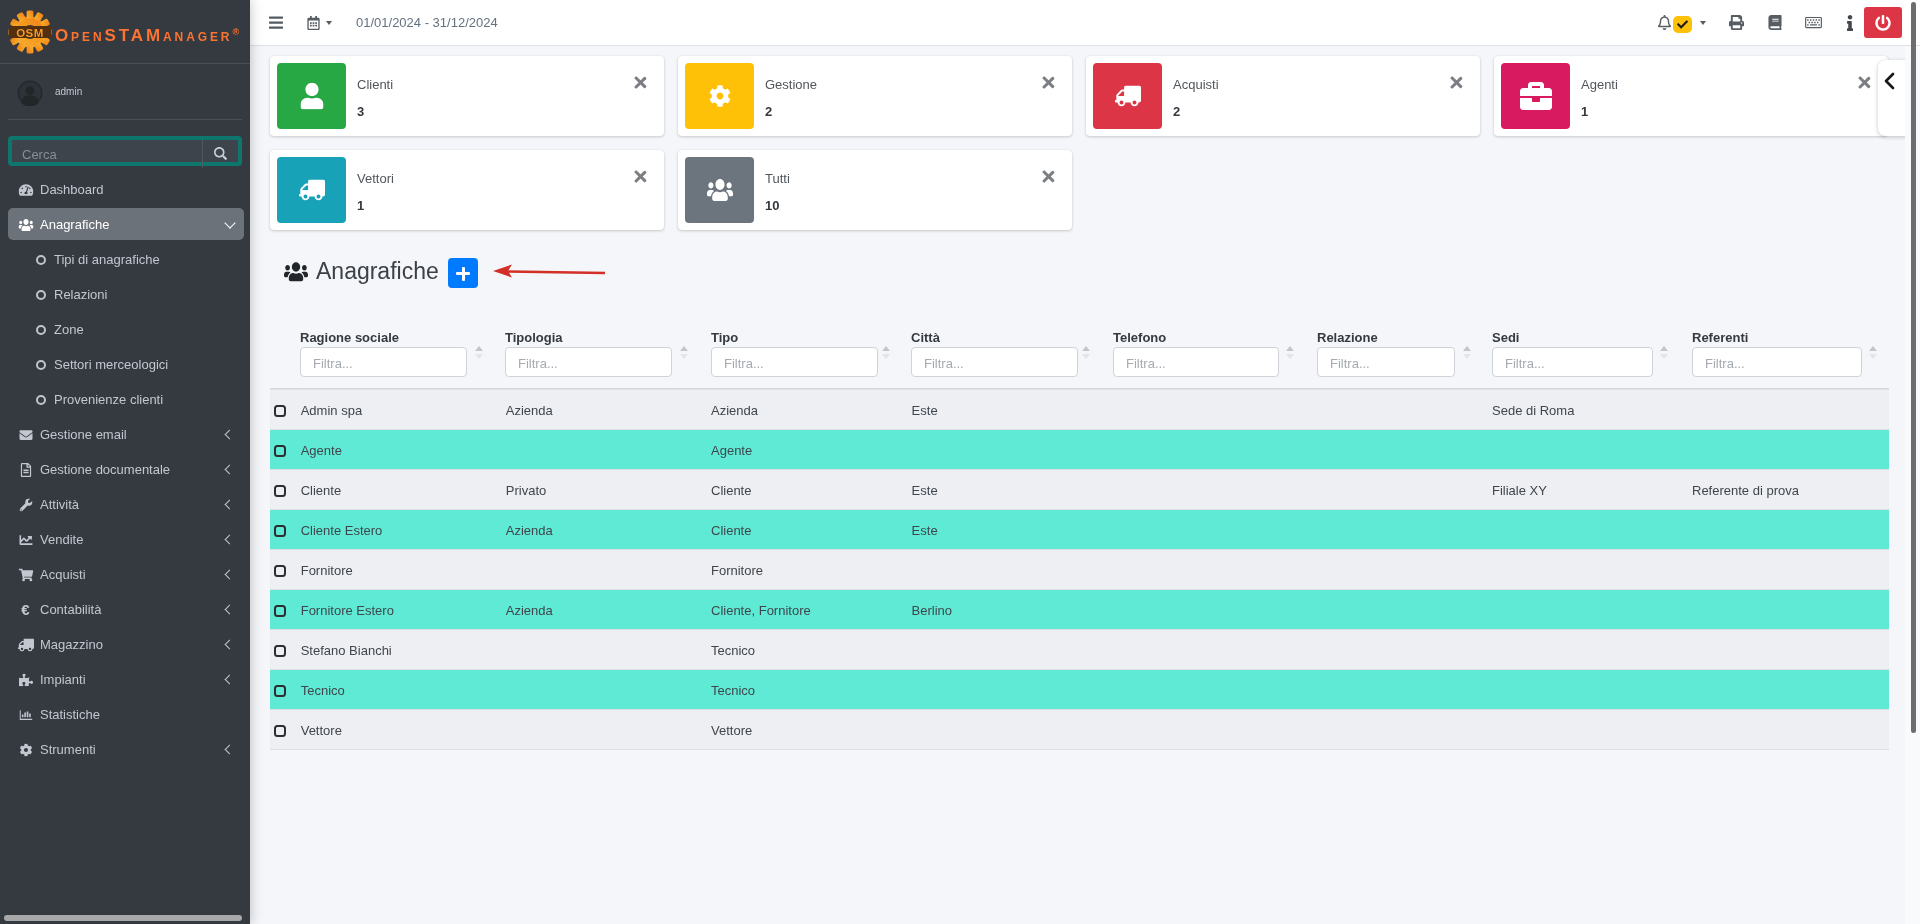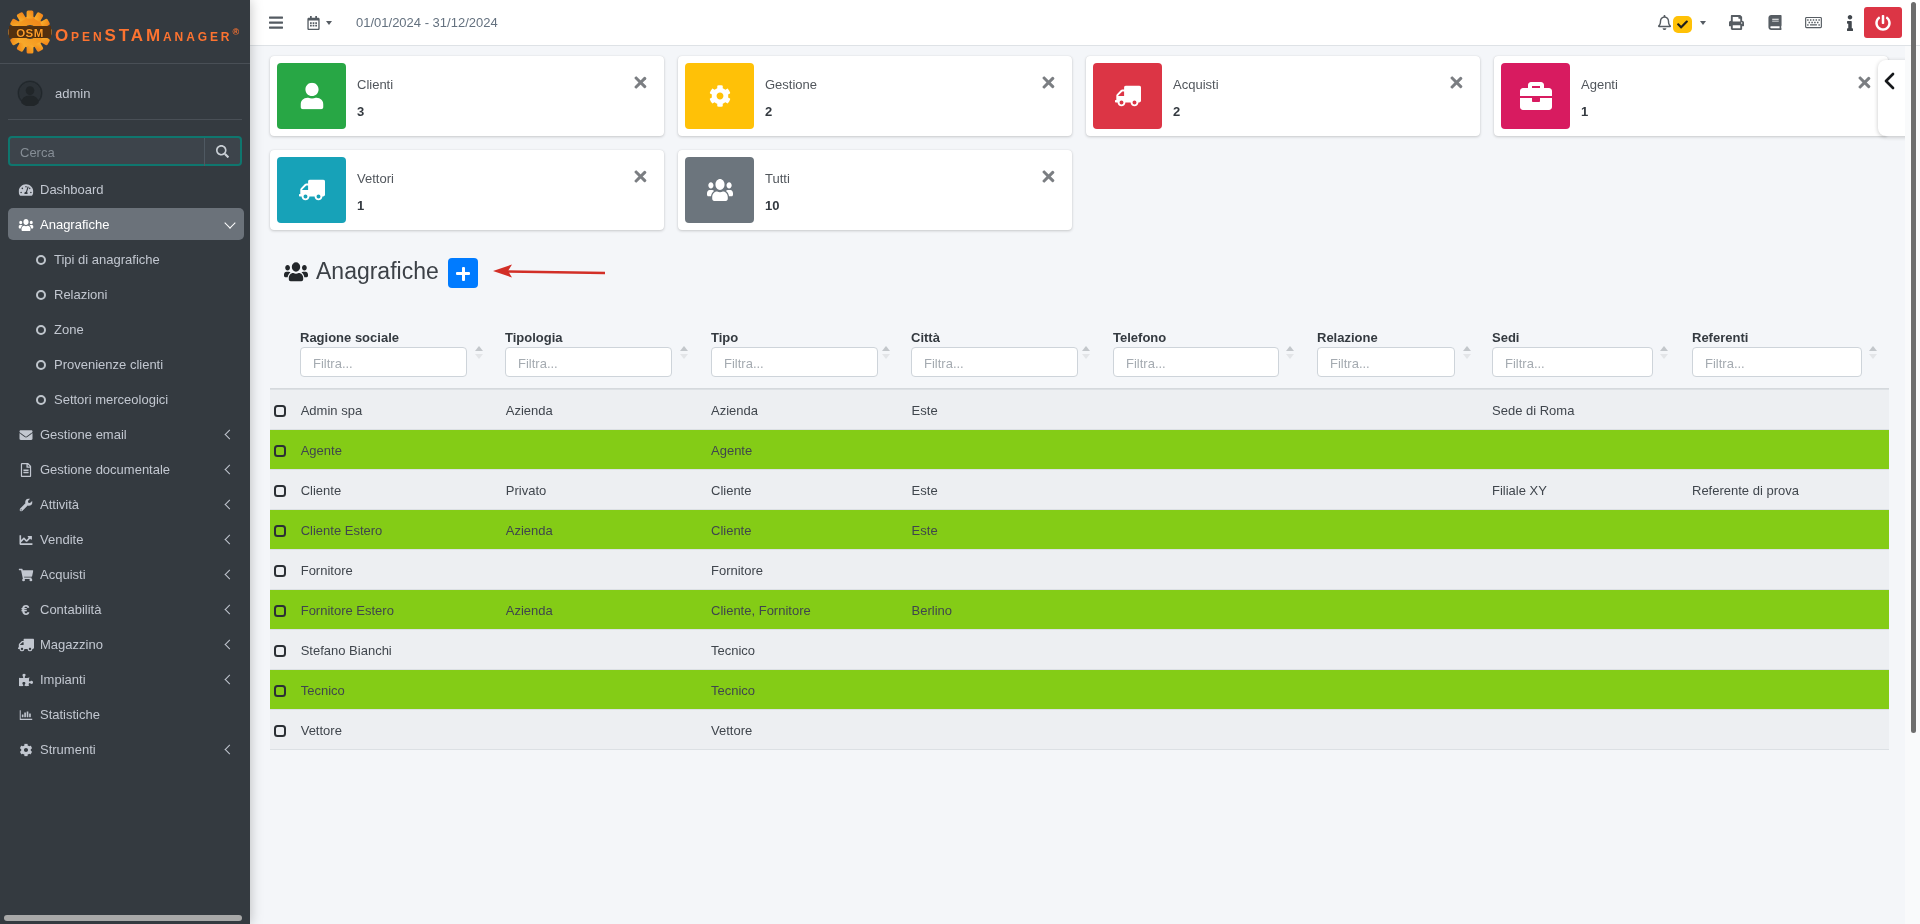--- a/index.html
+++ b/index.html
@@ -6,22 +6,22 @@
 *{margin:0;padding:0;box-sizing:border-box}
 html,body{width:1920px;height:924px;overflow:hidden}
 body{font-family:"Liberation Sans",sans-serif;background:#f4f6f9;position:relative}
 #app{position:absolute;left:0;top:0;width:1920px;height:924px;overflow:hidden}
 
 
 #sidebar{position:absolute;left:0;top:0;width:250px;height:924px;background:#343a40;z-index:5;box-shadow:0 0 12px rgba(0,0,0,.25)}
 #brand{position:absolute;left:0;top:0;width:250px;height:64px;border-bottom:1px solid #494f56}
 #brandtext{position:absolute;left:55px;top:0;height:64px;line-height:64px;font-variant:small-caps;font-weight:bold;font-size:17px;letter-spacing:2.9px;color:#fd7330}
 #userpanel{position:absolute;left:8px;top:64px;width:234px;height:56px;border-bottom:1px solid #494f56}
-#username{position:absolute;left:47px;top:22px;font-size:13px;color:#c2c7d0}
-#searchbox{position:absolute;left:8px;top:136px;width:234px;height:30px;background:#3d444b;border:2px solid #0f766e;border-radius:4px}
+#username{position:absolute;left:47px;top:22px;font-size:10px;color:#c2c7d0}
+#searchbox{position:absolute;left:8px;top:136px;width:234px;height:30px;background:#3d444b;border:4px solid #0f766e;border-radius:4px}
 #searchbox .ph{position:absolute;left:10px;top:7px;font-size:13px;color:#868e96}
 #searchbox .btn{position:absolute;right:0;top:0;width:36px;height:28px;border-left:1px solid #4f5962}
 #menu{position:absolute;left:0;top:172px;width:250px}
 .mi{position:relative;height:35px;color:#c2c7d0;font-size:13px}
 .mi .ic{position:absolute;left:12px;top:0;width:27px;height:35px;text-align:center}
 .mi .ic svg{position:absolute;left:50%;top:50%;transform:translate(-50%,-50%)}
 .mi .tx{position:absolute;left:40px;top:0;line-height:35px}
 .mi .chev{position:absolute;right:17px;top:14px;width:7px;height:7px;border-left:1.6px solid #c2c7d0;border-bottom:1.6px solid #c2c7d0;transform:rotate(45deg)}
 .mi.active{color:#fff}
 .mi.active .pill{position:absolute;left:8px;top:1px;width:236px;height:32px;background:#6b727a;border-radius:5px}
@@ -52,21 +52,21 @@
 #hplus:before{content:"";position:absolute;left:8px;top:14px;width:14px;height:3px;background:#fff;border-radius:1px}
 #hplus:after{content:"";position:absolute;left:13.5px;top:8.5px;width:3px;height:14px;background:#fff;border-radius:1px}
 
 
 .col-label{position:absolute;font-size:13px;font-weight:bold;color:#343a40;top:284px}
 .filtra{position:absolute;top:301px;height:30px;background:#fff;border:1px solid #ced4da;border-radius:4px}
 .filtra span{position:absolute;left:12px;top:8px;font-size:13px;color:#a5abb1}
 .sortar{position:absolute;width:0;height:0;border-left:4px solid transparent;border-right:4px solid transparent}
 .sup{border-bottom:5.5px solid #c3c7cb;top:299.5px}
 .sdn{border-top:5.5px solid #e3e5e8;top:307.5px}
-.trow{position:absolute;left:20px;width:1619px;height:40px;font-size:13px;color:#40464d;background:#84cc16;border-top:1px solid #dce0e4}
+.trow{position:absolute;left:20px;width:1619px;height:40px;font-size:13px;color:#40464d;background:#5eead4;border-top:1px solid #dce0e4}
 .trow.odd{background:#edeff2}
 .trow .cb{position:absolute;left:4.4px;top:14.8px;width:12px;height:12.6px;border:2px solid #2b2f34;border-radius:3.5px}
 .trow span{position:absolute;top:13px}
 #tablesep{position:absolute;left:20px;top:342px;width:1619px;height:1px;background:#d5d9dd}
 
 
 #wtab{position:absolute;left:1878px;top:60px;width:42px;height:76px;background:#fff;border-radius:8px 0 0 8px;box-shadow:0 1px 4px rgba(0,0,0,.22);z-index:6}
 
 #vscroll{position:absolute;left:1911px;top:2px;width:5px;height:731px;background:#6d6d6d;border-radius:3px;z-index:9}
 </style>
@@ -367,25 +367,25 @@
       <div class="mi sub">
           <span class="ring"></span>
           <span class="tx">Relazioni</span>
         </div>
       <div class="mi sub">
           <span class="ring"></span>
           <span class="tx">Zone</span>
         </div>
       <div class="mi sub">
           <span class="ring"></span>
-          <span class="tx">Provenienze clienti</span>
+          <span class="tx">Settori merceologici</span>
         </div>
       <div class="mi sub">
           <span class="ring"></span>
-          <span class="tx">Settori merceologici</span>
+          <span class="tx">Provenienze clienti</span>
         </div>
       <div class="mi">
           <span class="ic">
             <svg width="14" height="13" viewBox="0 0 512 512">
               <path fill="#c2c7d0" d="M502.3 190.8c3.9-3.1 9.7-.2 9.7 4.7V400c0 26.5-21.5 48-48 48H48c-26.5 0-48-21.5-48-48V195.6c0-5 5.7-7.8 9.7-4.7 22.4 17.4 52.1 39.5 154.1 113.6 21.1 15.4 56.7 47.8 92.2 47.6 35.7.3 72-32.8 92.3-47.6 102-74.1 131.6-96.3 154-113.7zM256 320c23.2.4 56.6-29.2 73.4-41.4 132.7-96.3 142.8-104.7 173.4-128.7 5.8-4.5 9.2-11.5 9.2-18.9v-19c0-26.5-21.5-48-48-48H48C21.5 64 0 85.5 0 112v19c0 7.4 3.4 14.3 9.2 18.9 30.6 23.9 40.7 32.4 173.4 128.7 16.8 12.2 50.2 41.8 73.4 41.4z"></path>
             </svg>
           </span>
           <span class="tx">Gestione email</span>
           <span class="chev"></span>
         </div>

